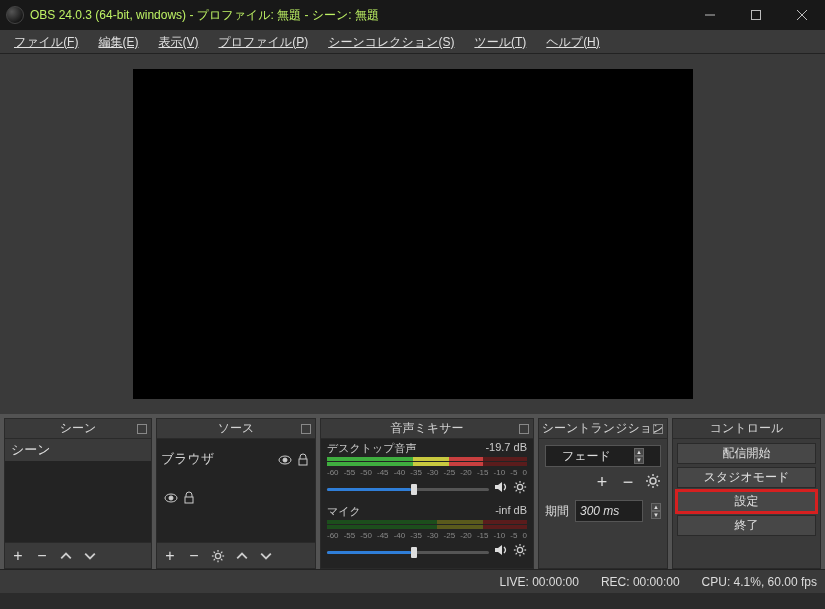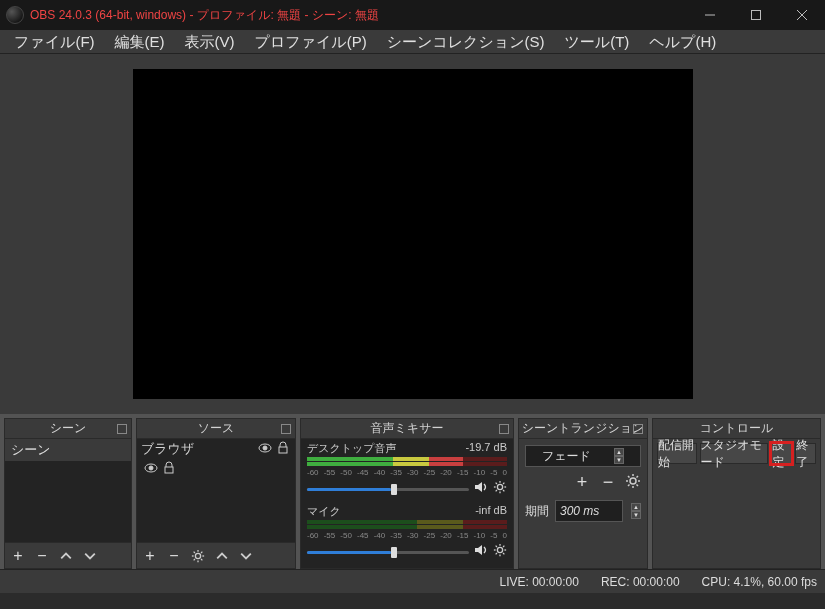--- a/index.html
+++ b/index.html
@@ -1,36 +1,36 @@
 <!DOCTYPE html>
 <html><head>
 <meta charset="utf-8">
 <style>
 * { margin:0; padding:0; box-sizing:border-box; font-family:"Meiryo UI","Segoe UI",sans-serif; }
 body { background:#2b2b2b; width:825px; height:609px; overflow:hidden; color:#d3d3d3; font-size:12px; }
 .titlebar { height:30px; background:#181818; display:flex; align-items:center; padding:0 0 0 6px; }
 .logo { width:18px; height:18px; border-radius:50%; background:radial-gradient(circle at 30% 30%,#555 0%,#222 60%,#000 100%); border:1px solid #444; margin-right:6px; flex:none;}
-.title-text { color:#ef4444; font-size:12px; flex:1; }
+.title-text { color:#bef264; font-size:12px; flex:1; }
 .win-btns { display:flex; height:100%; }
 .win-btn { width:46px; display:flex; align-items:center; justify-content:center; color:#bbb; }
 .win-btn svg { width:10px; height:10px; stroke:#bbb; fill:none; stroke-width:1; }
 .menubar { height:24px; background:#3a3a3a; display:flex; align-items:center; padding:0 4px; border-bottom:1px solid #222; }
-.menu-item { padding:11px 10px; color:#e0e0e0; font-size:15px; line-height:24px; }
+.menu-item { padding:11px 10px; color:#e0e0e0; font-size:12px; line-height:24px;text-decoration:underline; }
 .preview-area { height:360px; background:#3a3a3a; display:flex; justify-content:center; align-items:center; padding:8px 4px;}
 .preview-canvas { width:560px; height:330px; background:#000; }
 .docks { display:flex; height:155px; background:#535353; padding:4px 4px 0 4px; gap:4px; }
 .dock { background:#3a3a3a; display:flex; flex-direction:column; border:1px solid #2a2a2a;}
 .dock-header { height:20px; display:flex; align-items:center; justify-content:center; position:relative; font-size:12px; color:#d3d3d3; background:#3a3a3a; border-bottom:1px solid #2a2a2a;}
 .dock-header .pop { position:absolute; right:4px; width:10px; height:10px; border:1px solid #888; }
 .dock-body { flex:1; background:#232323; overflow:hidden; position:relative;}
 .dock-footer { height:26px; background:#3a3a3a; display:flex; align-items:center; padding:0 4px; gap:6px; border-top:1px solid #2a2a2a;}
 .ftr-btn { width:18px; height:18px; display:flex; align-items:center; justify-content:center; color:#ddd; font-size:16px;}
 .scene-list-item,.source-list-item { padding:2px 6px; font-size:13px; color:#ddd; display:flex; align-items:center;}
 .scene-list-item.sel { background:#3a3a3a; }
-.source-row { display:flex; align-items:flex-start; padding:1px 4px; }
+.source-row { display:flex; align-items:flex-end; padding:11px 4px; }
 .source-label { flex:1; font-size:13px; }
 .src-icon { width:16px; height:16px; margin-left:2px;}
 .mixer-ch { padding:2px 6px 4px 6px; }
 .mixer-top { display:flex; font-size:11px; color:#ccc; }
 .mixer-name { flex:1; }
 .mixer-db { color:#ccc; }
 .meter { height:11px; position:relative; margin-top:1px; overflow:hidden;}
 .meter-bar { height:4px; background:linear-gradient(to right,#3fae3f 0%,#3fae3f 55%,#c9c93f 55%,#c9c93f 78%,#c93f3f 78%,#c93f3f 100%); position:absolute; top:0; left:0;}
 .meter-bar.dim { filter:brightness(0.45); width:100%; }
 .meter-bar.live1 { width:78%; }
@@ -44,25 +44,25 @@
 .slider-thumb { position:absolute; top:2px; width:6px; height:11px; background:#ddd; border-radius:1px;}
 .trans-body { padding:6px; font-size:12px; color:#ddd;}
 .trans-select { display:flex; align-items:center; background:#1f1f1f; border:1px solid #555; height:22px; padding:0 16px; }
 .trans-select span:first-child { flex:1; }
 .spin { display:inline-flex; flex-direction:column; margin-left:2px;}
 .spin div { width:10px; height:8px; background:#474747; border:1px solid #666; font-size:6px; line-height:6px; text-align:center;}
 .trans-btns { display:flex; justify-content:flex-end; gap:8px; margin-top:6px; align-items:center;}
 .trans-btns .ftr-btn{font-size:18px;}
 .dur-row { display:flex; align-items:center; gap:6px; margin-top:8px;}
 .dur-input { flex:1; background:#1f1f1f; border:1px solid #555; height:22px; padding:0 4px; display:flex; align-items:center;font-style:italic;}
-.ctrl-body { padding:4px 4px; display:flex; flex-direction:row; gap:3px; background:#3a3a3a;}
+.ctrl-body { padding:4px 4px; display:flex; flex-direction:column; gap:3px; background:#3a3a3a;}
 .ctrl-btn { height:21px; background:#474747; border:1px solid #2a2a2a; color:#e0e0e0; font-size:12px; display:flex; align-items:center; justify-content:center;}
 .ctrl-btn.hl { outline:3px solid #d62020; outline-offset:-1px; }
 .statusbar { height:24px; background:#3a3a3a; display:flex; align-items:center; justify-content:flex-end; padding:0 8px; gap:22px; font-size:12px; color:#ddd; border-top:1px solid #222;}
-.dock-scenes{width:128px;justify-content:flex-end;} .dock-sources{width:160px;} .dock-mixer{width:214px;} .dock-trans{width:130px;} .dock-controls{flex:1;}
+.dock-scenes{width:148px;justify-content:flex-end;} .dock-sources{width:160px;} .dock-mixer{width:214px;} .dock-trans{width:130px;} .dock-controls{flex:1;}
 .dock-controls .dock-body{background:#3a3a3a;}
 .eye svg,.lock svg{stroke:#ccc;fill:none;}
 .gear svg{fill:#ccc;}
 .spk svg{fill:#ddd;}
 </style>
 </head>
 <body>
 
 <div class="titlebar">
   <div class="logo"></div>

